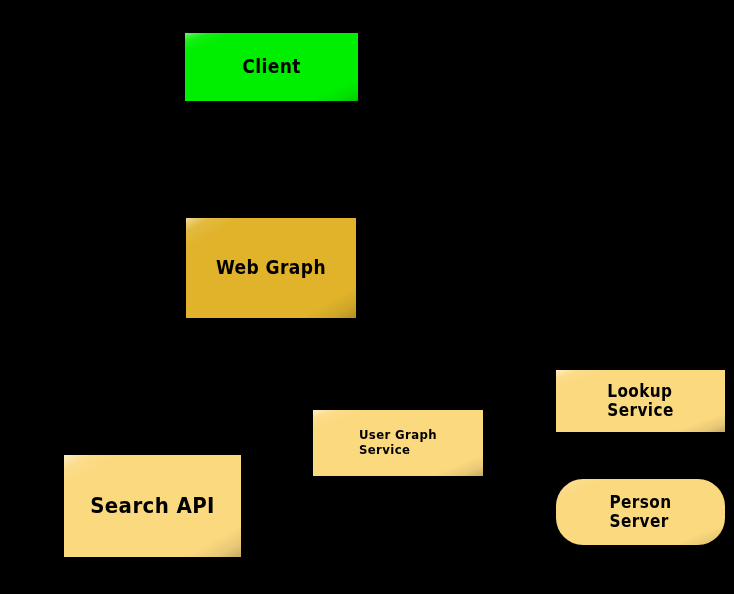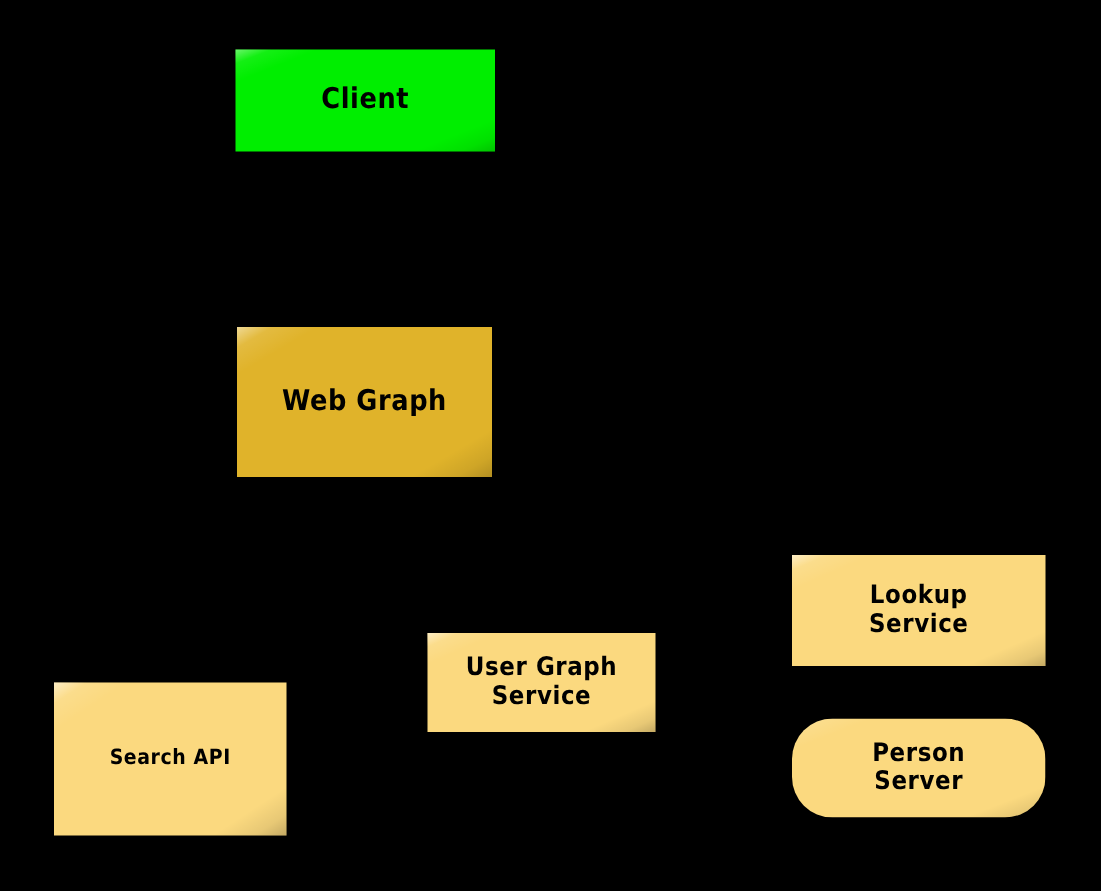--- a/index.html
+++ b/index.html
@@ -18,29 +18,30 @@
     position: relative;
     width: 734px;
     height: 594px;
     background: #000000;
   }
   .node {
     position: absolute;
     display: flex;
     align-items: center;
     justify-content: center;
-    text-align: center;
+    text-align: left;
     box-sizing: border-box;
     color: #000000;
     font-weight: 700;
     letter-spacing: 0.4px;
     line-height: 1.14;
     white-space: pre-line;
     font-family: "DejaVu Sans", sans-serif;
     font-stretch: condensed;
+    margin-left: 28px;
     -webkit-font-smoothing: none;
   }
   
   .node.gold {
     background:
       linear-gradient(to bottom right,
         rgba(255,255,255,0.55) 0%,
         rgba(255,255,255,0.10) 7%,
         rgba(255,255,255,0.00) 16%,
         rgba(0,0,0,0.00) 84%,
@@ -81,32 +82,32 @@
 <div id="canvas" style="width: 734px; height: 594px; background: rgb(0, 0, 0);">
 
   <div class="node green" style="left: 157px; top: 33px; width: 173px; height: 68px; font-size: 19px; color: rgb(0, 0, 0);">
     <span class="node-label">Client</span>
   </div>
 
   <div class="node goldenrod" style="left: 158px; top: 218px; width: 170px; height: 100px; font-size: 19px; color: rgb(0, 0, 0);">
     <span class="node-label">Web Graph</span>
   </div>
 
-  <div class="node gold" style="left: 528px; top: 370px; width: 169px; height: 74px; font-size: 17px; color: rgb(0, 0, 0);">
+  <div class="node gold" style="left: 528px; top: 370px; width: 169px; height: 62px; font-size: 17px; color: rgb(0, 0, 0);">
     <span class="node-label">Lookup
 Service</span>
   </div>
 
-  <div class="node gold" style="left: 285px; top: 422px; width: 152px; height: 66px; font-size: 17px; color: rgb(0, 0, 0);">
+  <div class="node gold" style="left: 285px; top: 410px; width: 170px; height: 66px; font-size: 13px; color: rgb(0, 0, 0);">
     <span class="node-label">User Graph
 Service</span>
   </div>
 
   <div class="node gold" style="left: 528px; top: 479px; width: 169px; height: 66px; font-size: 17px; color: rgb(0, 0, 0); border-radius: 27px;">
     <span class="node-label">Person
 Server</span>
   </div>
 
-  <div class="node gold" style="left: 36px; top: 455px; width: 155px; height: 102px; font-size: 14px; color: rgb(0, 0, 0);">
+  <div class="node gold" style="left: 36px; top: 455px; width: 177px; height: 102px; font-size: 22px; color: rgb(0, 0, 0);">
     <span class="node-label">Search API</span>
   </div>
 
 </div>
 
 </body></html>

